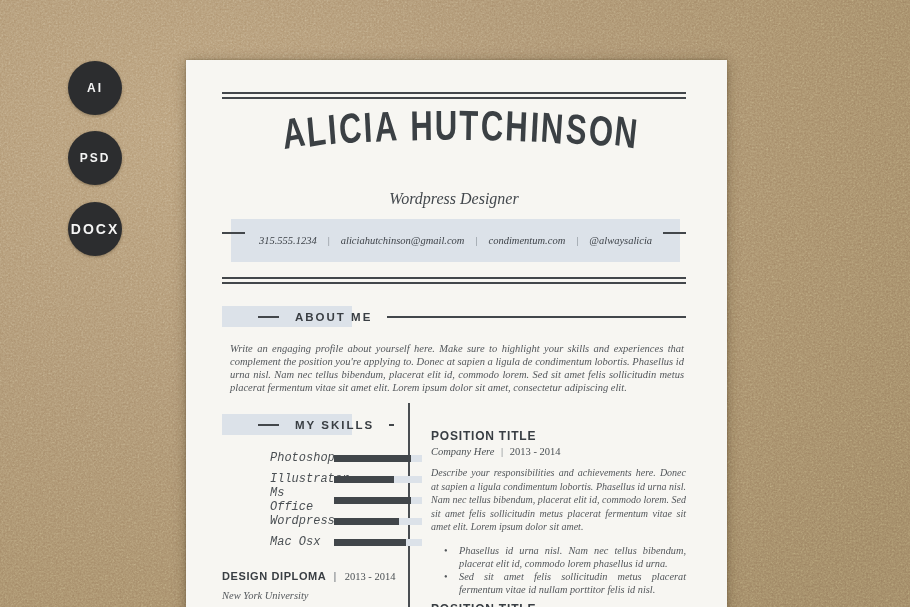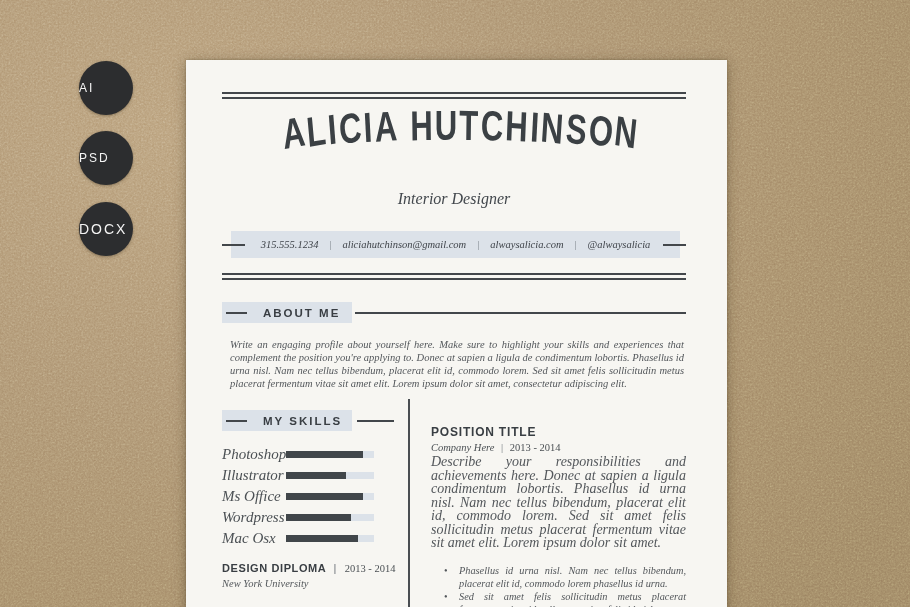--- a/index.html
+++ b/index.html
@@ -5,23 +5,23 @@
   html,body { margin:0; padding:0; background:#8c7657; }
   .stage {
     position:relative; width:910px; height:607px; overflow:hidden;
     background: radial-gradient(ellipse 900px 650px at 18% 22%, #b89e79 0%, #ac9270 40%, #a58b68 72%, #9d8462 100%);
     font-family:"Liberation Sans","DejaVu Sans",sans-serif;
   }
   .kraft-texture { position:absolute; left:0; top:0; z-index:0; opacity:.5; mix-blend-mode:overlay; pointer-events:none; }
 
   
   .badge {
-    position:absolute; left:79px; width:54px; height:54px; border-radius:50%;
-    background:#2c2d2f; color:#f4f4f4; display:flex; align-items:center; 
-    font-size:12px; font-weight:normal; letter-spacing:2px; z-index:2;
+    position:absolute; left:68px; width:54px; height:54px; border-radius:50%;
+    background:#2c2d2f; color:#f4f4f4; display:flex; align-items:center; justify-content:center;
+    font-size:12px; font-weight:bold; letter-spacing:2px; z-index:2;
     box-shadow:0 1px 3px rgba(40,28,12,.35);
   }
   .badge-ai   { top:61px; }
   .badge-psd  { top:131px; }
   .badge-docx { top:202px; font-size:14px; }
 
   
   .paper {
     position:absolute; left:186px; top:60px; width:541px; height:560px; z-index:1;
     background:#f7f6f2; box-sizing:border-box; padding:0 41px 0 36px; overflow:hidden;
@@ -38,33 +38,33 @@
     font-size:42px; line-height:58px; font-weight:bold; color:#3b4044;
     letter-spacing:3px; transform:scaleX(0.74);
   }
   .arc-ch { display:inline-block; }
 
   .subtitle {
     margin-top:0; text-align:center; font-family:"Liberation Serif","DejaVu Serif",serif;
     font-style:italic; font-size:16px; color:#43484d; height:20px;
   }
 
-  .contact-row { position:relative; margin-top:21px; height:27px; }
+  .contact-row { position:relative; margin-top:9px; height:43px; }
   .contact-bar {
     position:absolute; left:9px; right:6px; top:0; bottom:0; background:#dce2e9;
     display:flex; align-items:center; justify-content:center;
     font-family:"Liberation Serif","DejaVu Serif",serif; font-style:italic;
     font-size:10.5px; color:#3f444a;
   }
   .contact-bar .pipe { margin:0 11px; font-style:normal; color:#7d858c; }
   .edge-dash { position:absolute; top:13px; width:23px; height:2px; background:#43474b; }
   .edge-dash.left { left:0; } .edge-dash.right { right:0; }
 
   
-  .sec-head { position:relative; height:21px; display:flex; align-items:center; }
+  .sec-head { position:relative; height:21px; display:flex; align-items:center;padding-left:32px; }
   .sec-head .bg { position:absolute; left:0; top:0; bottom:0; width:130px; background:#dce2e9; }
   .sec-head .dash { position:relative; width:21px; height:2px; background:#43474b; margin-left:4px; flex:0 0 auto; }
   .sec-head .label {
     position:relative; margin:0 15px 0 16px; font-size:11.5px; font-weight:bold;
     letter-spacing:2px; color:#393e43; white-space:nowrap;
   }
   .sec-head .rule { position:relative; flex:1; height:2px; background:#43474b; }
 
   .about-head { margin-top:22px; }
   .about-text {
@@ -75,42 +75,42 @@
 
   
   .columns { display:flex; margin-top:20px; height:240px; }
   .col-left { width:186px; box-sizing:border-box; padding-right:14px; flex:0 0 auto; }
   .vdivider { width:2px; background:#4a4e52; margin-top:-11px; margin-bottom:-40px; flex:0 0 auto; }
   .col-right { flex:1; box-sizing:border-box; padding-left:21px; }
 
   .skill-row { display:flex; align-items:center; height:14px; margin-top:7px; }
   .skill-row.first { margin-top:16px; }
   .skill-name {
-    width:64px; font-family:Liberation Serif, serif; font-style:italic;
-    font-size:15px; color:#4b5054; flex:0 0 auto;
+    width:64px; font-family:Liberation Mono, monospace; font-style:italic;
+    font-size:12px; color:#4b5054; flex:0 0 auto;margin-left:48px;
   }
   .skill-track { width:88px; height:7px; background:#dce2e9; position:relative; flex:0 0 auto; }
   .skill-fill { height:7px; background:#41464a; }
 
   .edu-head { margin-top:15px; }
   .edu-item { margin-top:16px; }
-  .edu-degree-line { font-size:11px; font-weight:bold; letter-spacing:.6px; line-height:15px; color:#393e43; white-space:nowrap; }
+  .edu-degree-line { font-size:11px; font-weight:bold; letter-spacing:.6px; line-height:23px; color:#393e43; white-space:nowrap; }
   .edu-degree-line .pipe { font-weight:normal; color:#6f757b; margin:0 4px; }
   .edu-dates { font-family:"Liberation Serif","DejaVu Serif",serif; font-weight:normal; font-size:10.5px; letter-spacing:0; color:#4b5054; }
   .edu-school { font-family:"Liberation Serif","DejaVu Serif",serif; font-style:italic; font-size:10.5px; line-height:13px; margin-top:1px; color:#53575b; }
 
   .job { margin-top:15px; }
   .job + .job { margin-top:6px; }
   .job-title { font-size:12px; font-weight:bold; letter-spacing:.8px; line-height:14px; color:#393e43; }
   .job-meta { margin-top:2px; font-family:"Liberation Serif","DejaVu Serif",serif; font-size:10.5px; line-height:13px; color:#4b5054; }
   .job-meta .company { font-style:italic; }
   .job-meta .pipe { color:#6f757b; margin:0 4px; }
   .job-desc {
-    margin-top:1px; text-align:justify; font-family:"Liberation Serif","DejaVu Serif",serif;
-    font-style:italic; font-size:14px; line-height:13.5px; color:#53575b;
+    margin-top:8px; text-align:justify; font-family:"Liberation Serif","DejaVu Serif",serif;
+    font-style:italic; font-size:10px; line-height:13.5px; color:#53575b;
   }
   .job-bullets { margin-top:1px; }
   .bullet-item { display:flex; padding-left:13px; font-family:"Liberation Serif","DejaVu Serif",serif; font-style:italic; font-size:10.3px; line-height:13.2px; color:#53575b; }
   .bullet-glyph { width:15px; flex:0 0 auto; font-style:normal; }
   .bullet-text { flex:1; text-align:justify; }
 </style>
 </head>
 <body>
 
 <div class="stage">
@@ -132,29 +132,29 @@
   <div class="badge badge-docx">
     <span>DOCX</span>
   </div>
 
   <div class="paper">
 
     <div class="double-rule rule-top"></div>
 
     <h1 class="name-wrap"><span class="arc-ch" style="transform: rotate(-8deg) translateY(0px);">A</span><span class="arc-ch" style="transform: rotate(-7deg) translateY(-1.6px);">L</span><span class="arc-ch" style="transform: rotate(-6deg) translateY(-3.1px);">I</span><span class="arc-ch" style="transform: rotate(-5deg) translateY(-4.3px);">C</span><span class="arc-ch" style="transform: rotate(-4deg) translateY(-5.3px);">I</span><span class="arc-ch" style="transform: rotate(-3deg) translateY(-6px);">A</span><span class="arc-ch" style="transform: rotate(-2deg) translateY(-6.6px);">&nbsp;</span><span class="arc-ch" style="transform: rotate(-1deg) translateY(-6.9px);">H</span><span class="arc-ch" style="transform: rotate(0deg) translateY(-7px);">U</span><span class="arc-ch" style="transform: rotate(1deg) translateY(-6.9px);">T</span><span class="arc-ch" style="transform: rotate(2deg) translateY(-6.6px);">C</span><span class="arc-ch" style="transform: rotate(3deg) translateY(-6px);">H</span><span class="arc-ch" style="transform: rotate(4deg) translateY(-5.3px);">I</span><span class="arc-ch" style="transform: rotate(5deg) translateY(-4.3px);">N</span><span class="arc-ch" style="transform: rotate(6deg) translateY(-3.1px);">S</span><span class="arc-ch" style="transform: rotate(7deg) translateY(-1.6px);">O</span><span class="arc-ch" style="transform: rotate(8deg) translateY(0px);">N</span></h1>
 
-    <div class="subtitle">Interior Designer</div>
+    <div class="subtitle">Wordpress Designer</div>
 
     <div class="contact-row">
       <div class="contact-bar">
         <span>315.555.1234</span>
         <span class="pipe">|</span>
         <span>aliciahutchinson@gmail.com</span>
         <span class="pipe">|</span>
-        <span>alwaysalicia.com</span>
+        <span>condimentum.com</span>
         <span class="pipe">|</span>
         <span>@alwaysalicia</span>
       </div>
       <div class="edge-dash left"></div>
       <div class="edge-dash right"></div>
     </div>
 
     <div class="double-rule rule-mid"></div>
 
     <div class="sec-head about-head">

